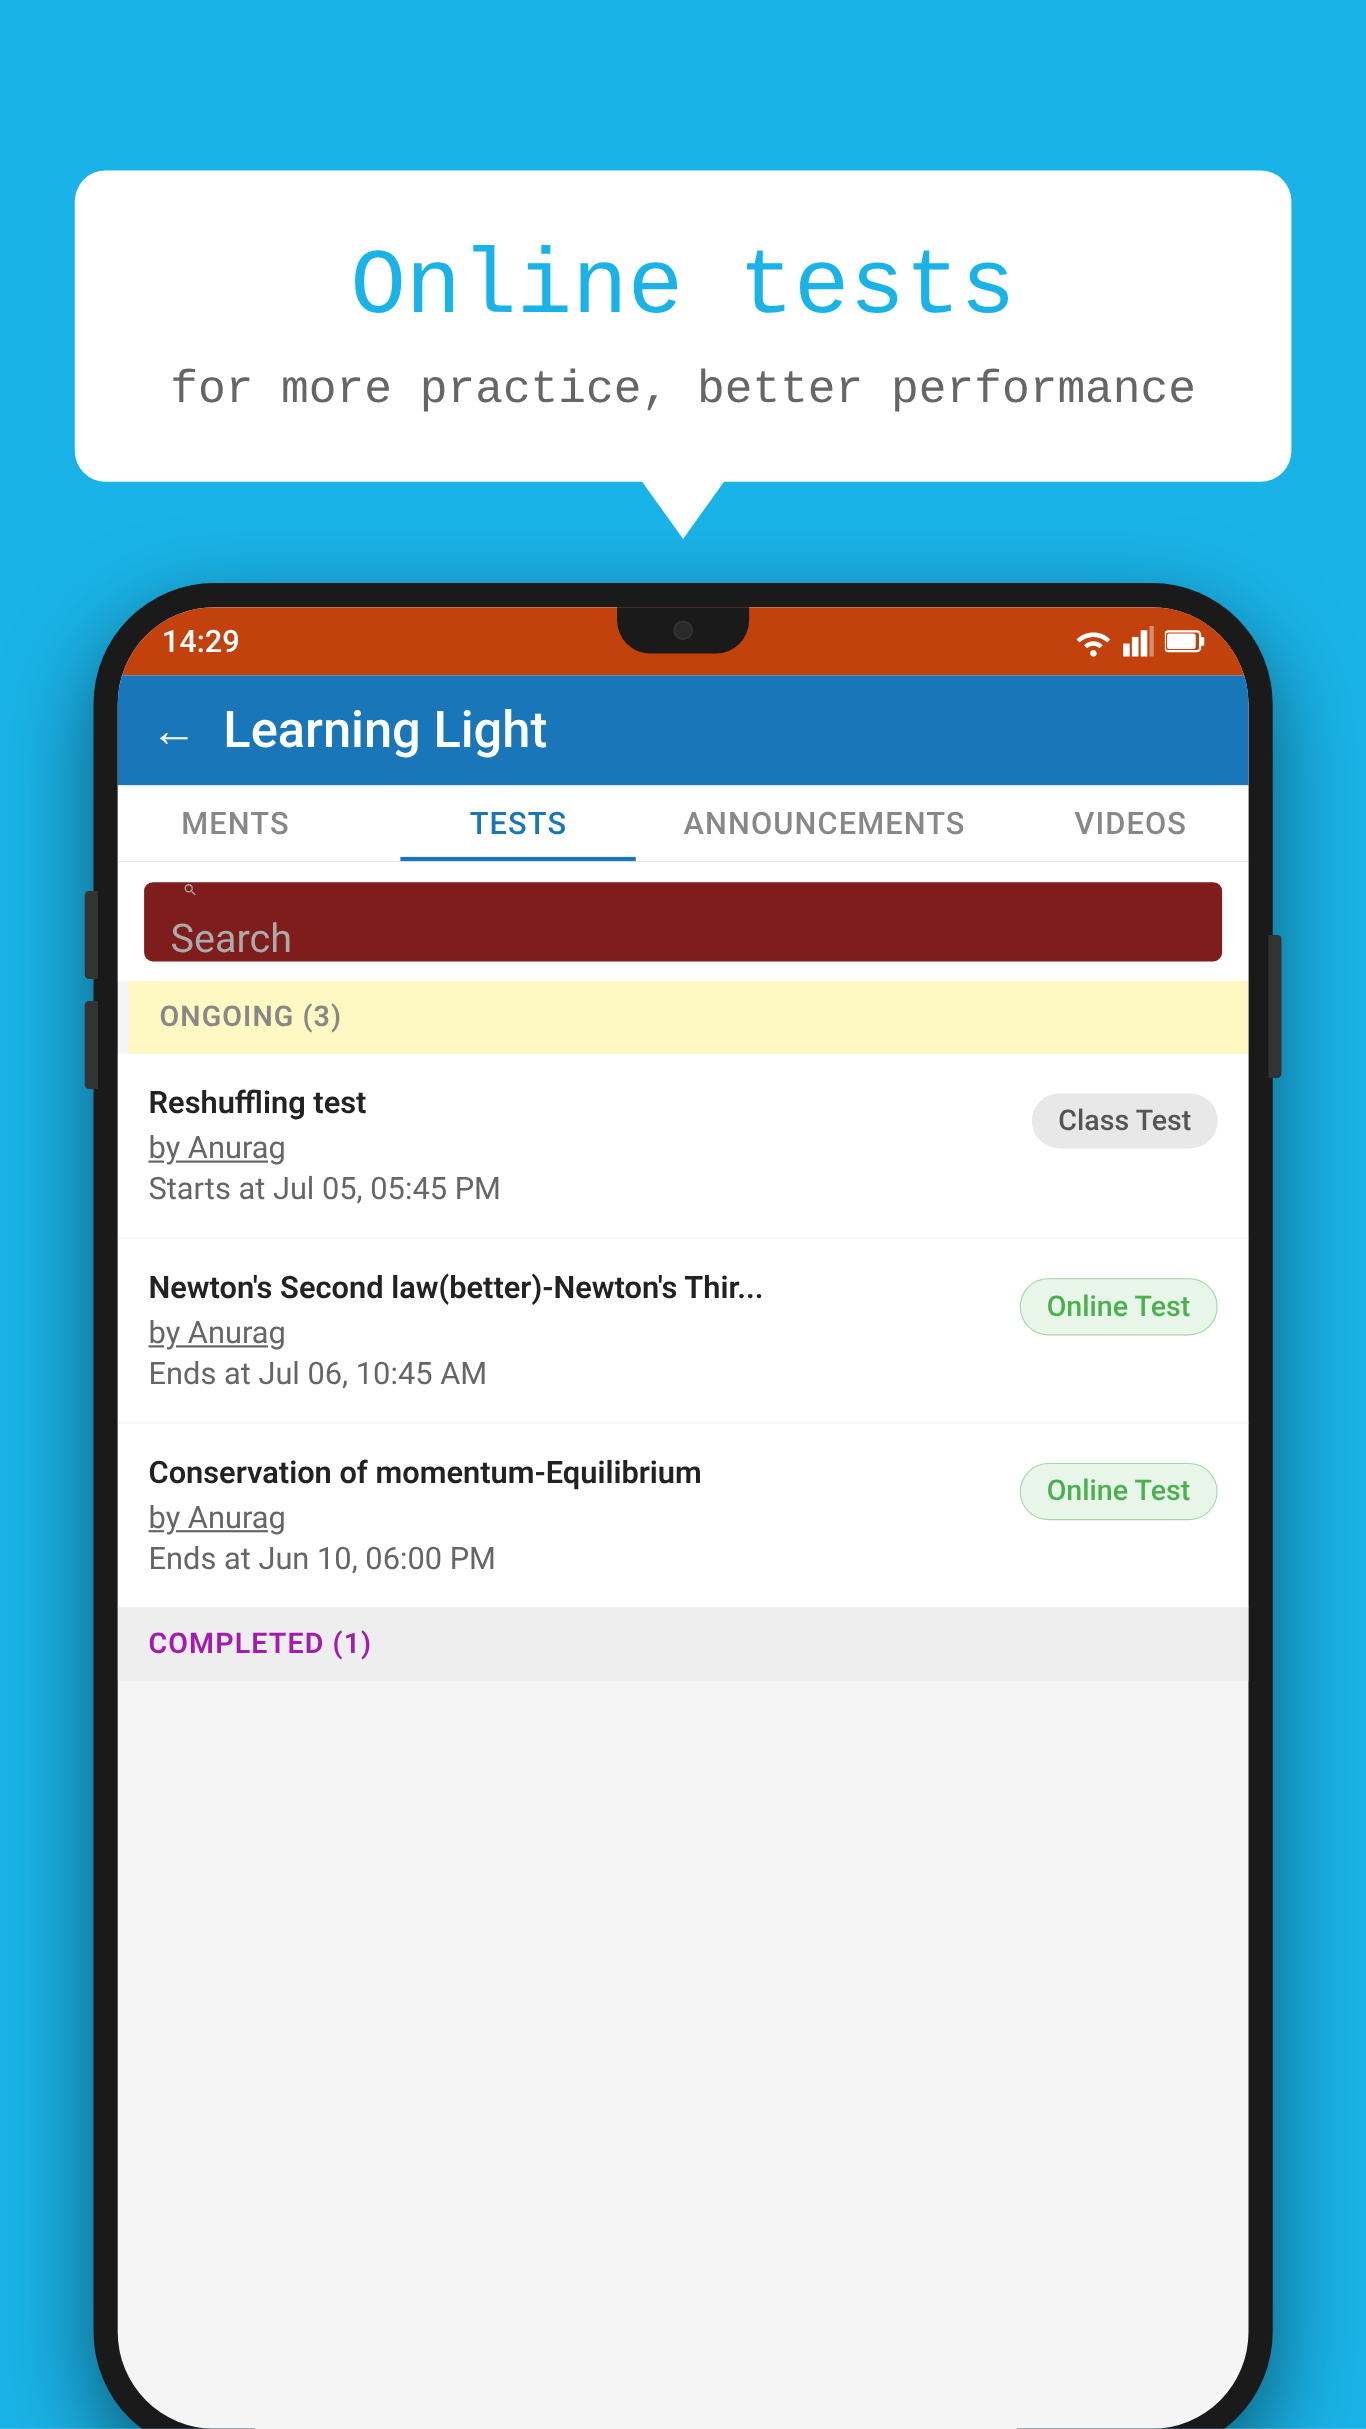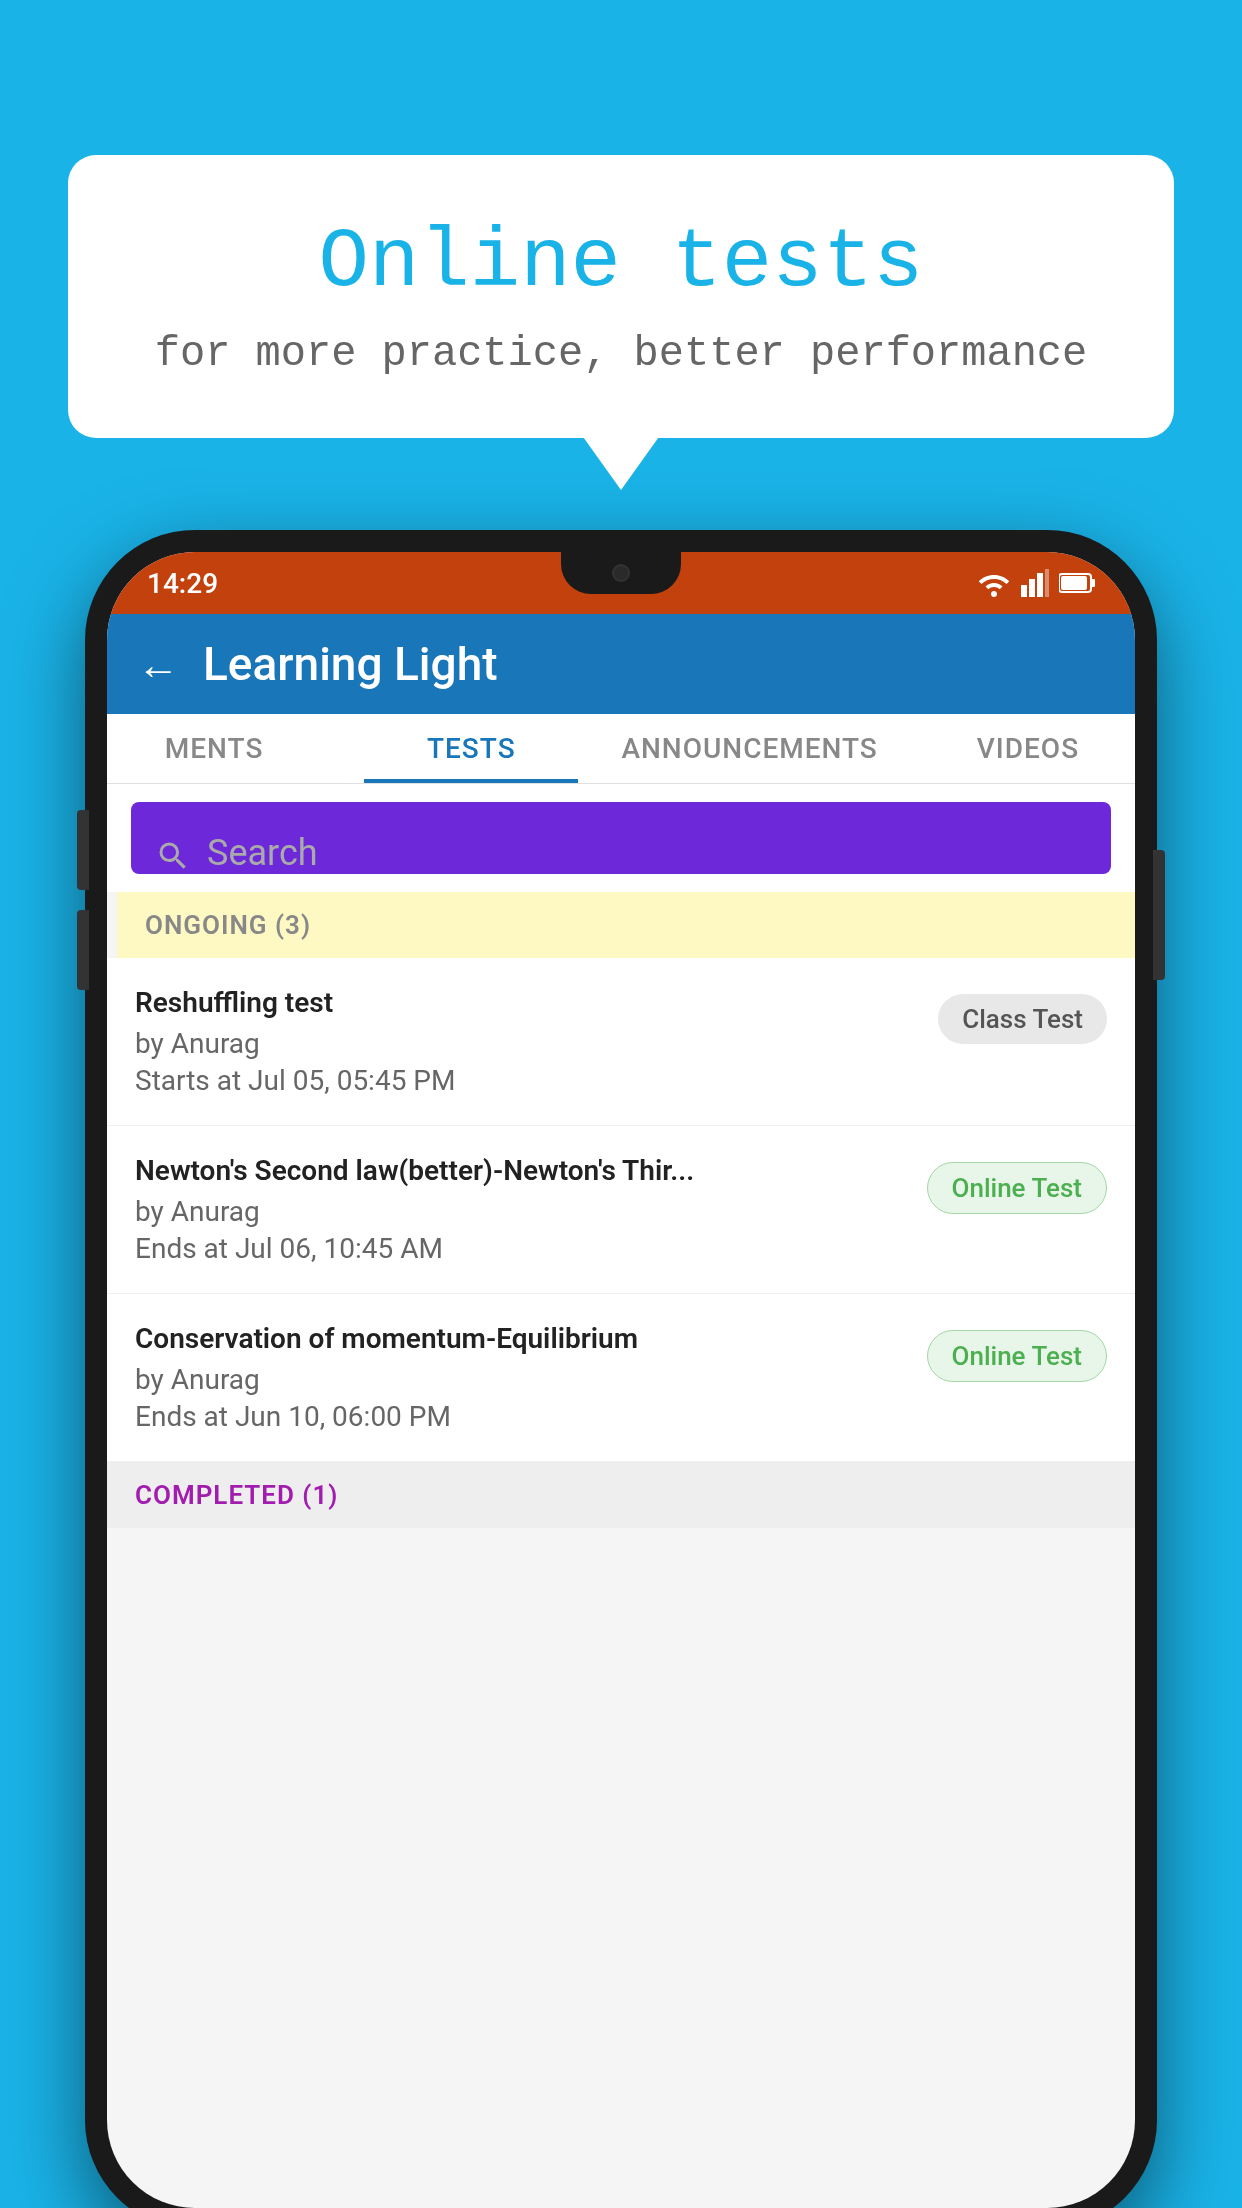--- a/index.html
+++ b/index.html
@@ -180,28 +180,29 @@
       background: #1976b8;
     }
 
     
     .search-container {
       background: white;
       padding: 18px 24px;
     }
     .search-input {
       width: 100%;
-      background: #6d28d9;
+      background: #7f1d1d;
       border: none;
       border-radius: 8px;
       height: 72px;
       display: flex;
-      align-items: flex-end;
+      align-items: flex-start;
       padding: 0 24px;
       gap: 16px;
+      flex-direction: column;
     }
     .search-placeholder {
       font-size: 36px;
       color: #aaa;
     }
 
     
     .section-header {
       background: #fef9c3;
       padding: 18px 28px;
@@ -235,20 +236,21 @@
       font-size: 28px;
       font-weight: 600;
       color: #222;
       margin-bottom: 8px;
     }
 
     .test-author {
       font-size: 28px;
       color: #666;
       margin-bottom: 4px;
+      text-decoration: underline;
     }
 
     .test-date {
       font-size: 28px;
       color: #666;
     }
 
     .test-badge {
       border-radius: 50px;
       padding: 10px 24px;

